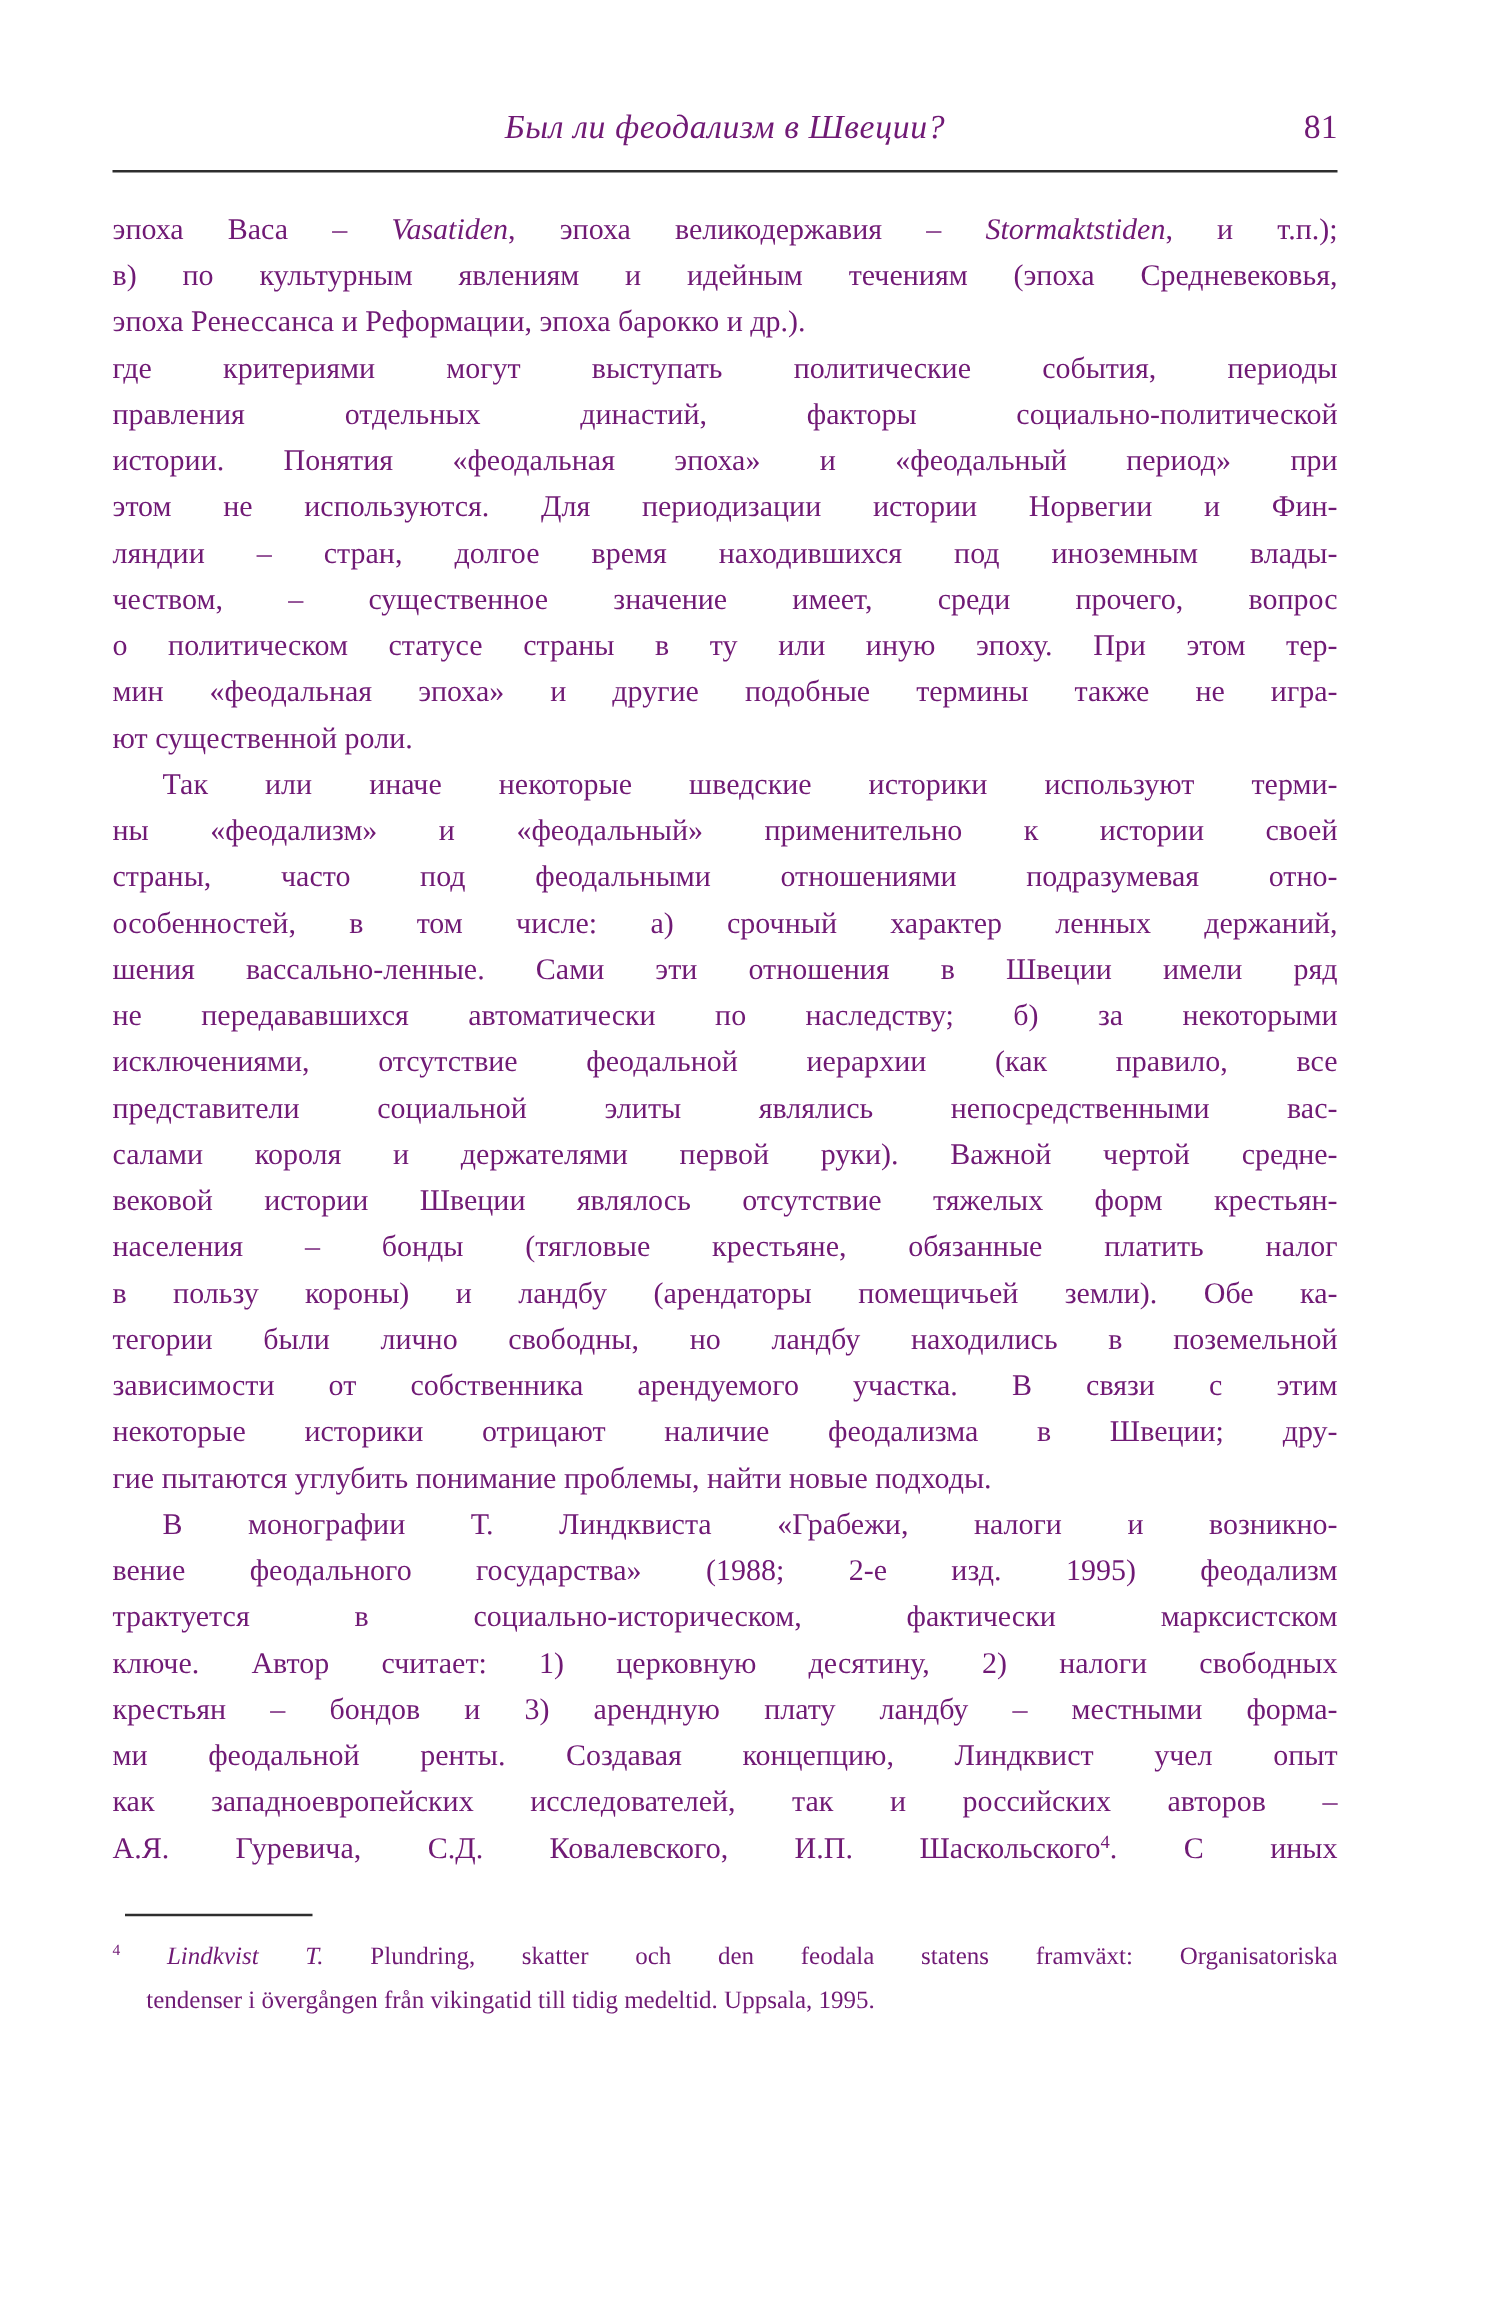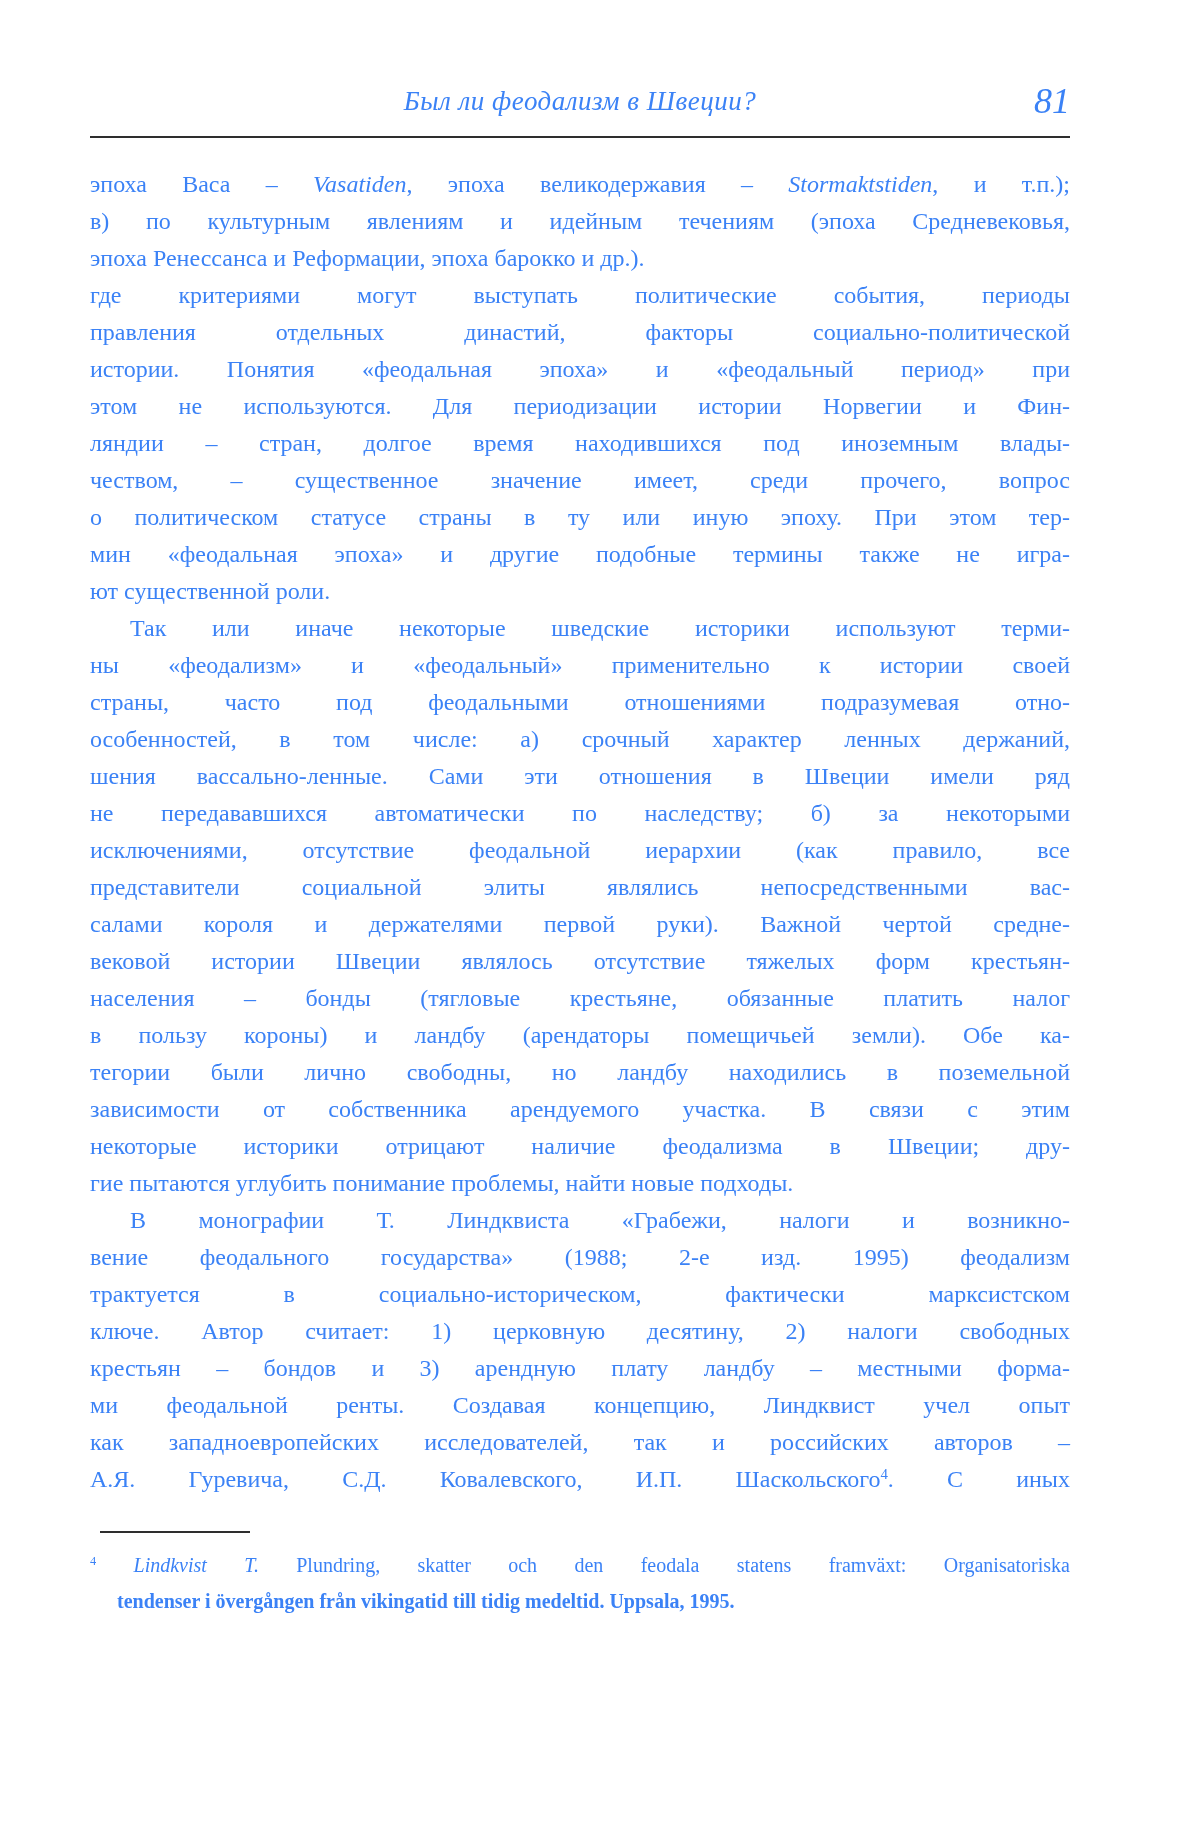--- a/index.html
+++ b/index.html
@@ -2,43 +2,42 @@
 <html><head>
 <meta charset="utf-8">
 <style>
   * { margin: 0; padding: 0; box-sizing: border-box; }
   html, body { background: #ffffff; }
   .page {
     position: relative;
     width: 1200px;
     height: 1842px;
     background: #ffffff;
-    color: #3b82f6;
+    color: #701a75;
     font-family: "Liberation Serif", "DejaVu Serif", serif;
     overflow: hidden;
   }
   .textblock {
     position: absolute;
     left: 90px;
     top: 0;
     width: 980px;
   }
   .running-header { position: relative; margin-top: 84px; height: 34px; }
   .rh-title {
     text-align: center;
     font-style: italic;
     font-size: 27px;
     line-height: 34px;
     letter-spacing: 0.5px;
   }
   .rh-page {
     position: absolute;
     right: 0; top: 0;
-    font-style: italic;
-    font-size: 36px;
+    font-size: 27px;
     line-height: 34px;
   }
   .header-rule {
     border: none;
     border-top: 2px solid #2e2e2e;
     margin-top: 18px;
     width: 100%;
   }
   .body-text { margin-top: 28px; font-size: 24px; line-height: 37px; }
   .line { min-height: 37px; }
@@ -47,21 +46,21 @@
   .it { font-style: italic; }
   .sup { font-size: 0.62em; position: relative; top: -0.55em; }
   .fn-sep {
     border: none;
     border-top: 2px solid #2e2e2e;
     width: 150px;
     margin: 30px 0 0 10px;
   }
   .footnote { margin-top: 16px; font-size: 20px; line-height: 33px; }
   .footnote .line { min-height: 33px; }
-  .fn-cont { padding-left: 27px; font-weight: bold; }
+  .fn-cont { padding-left: 27px; }
 </style>
 </head>
 <body>
 
 <div class="page">
   <div class="textblock">
 
     <div class="running-header">
       <div class="rh-title">Был ли феодализм в Швеции?</div>
       <div class="rh-page">81</div>

